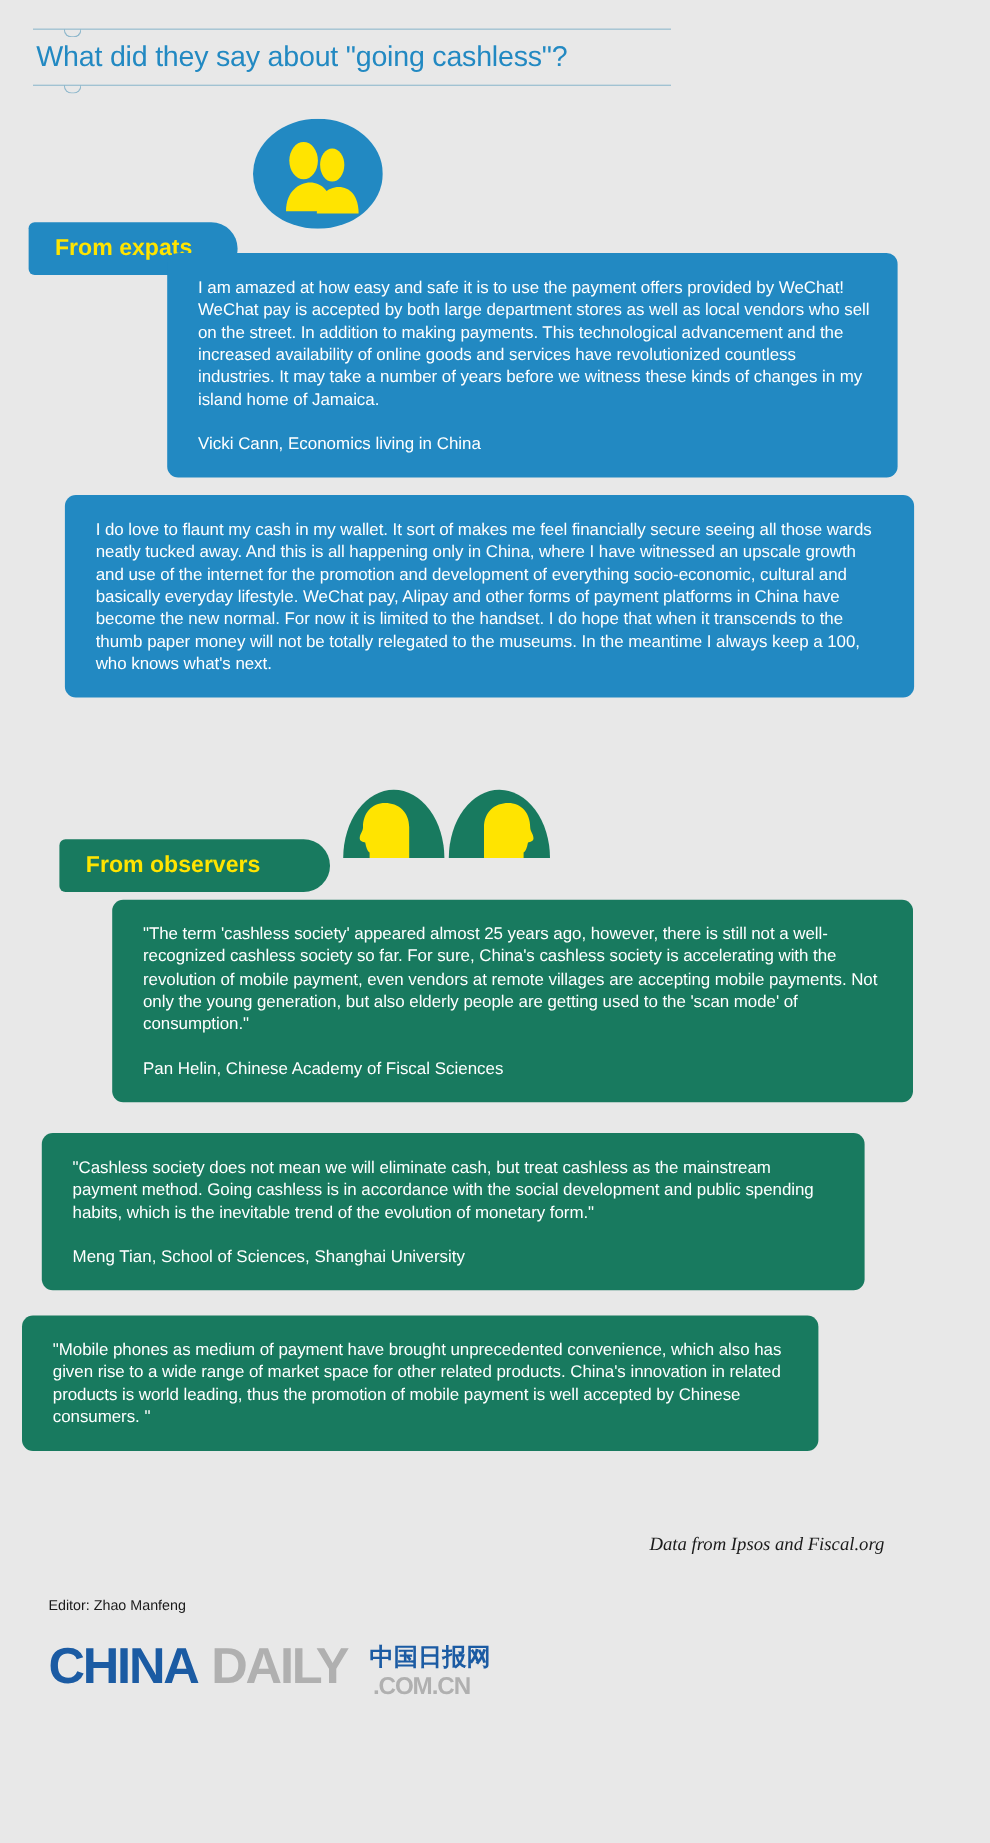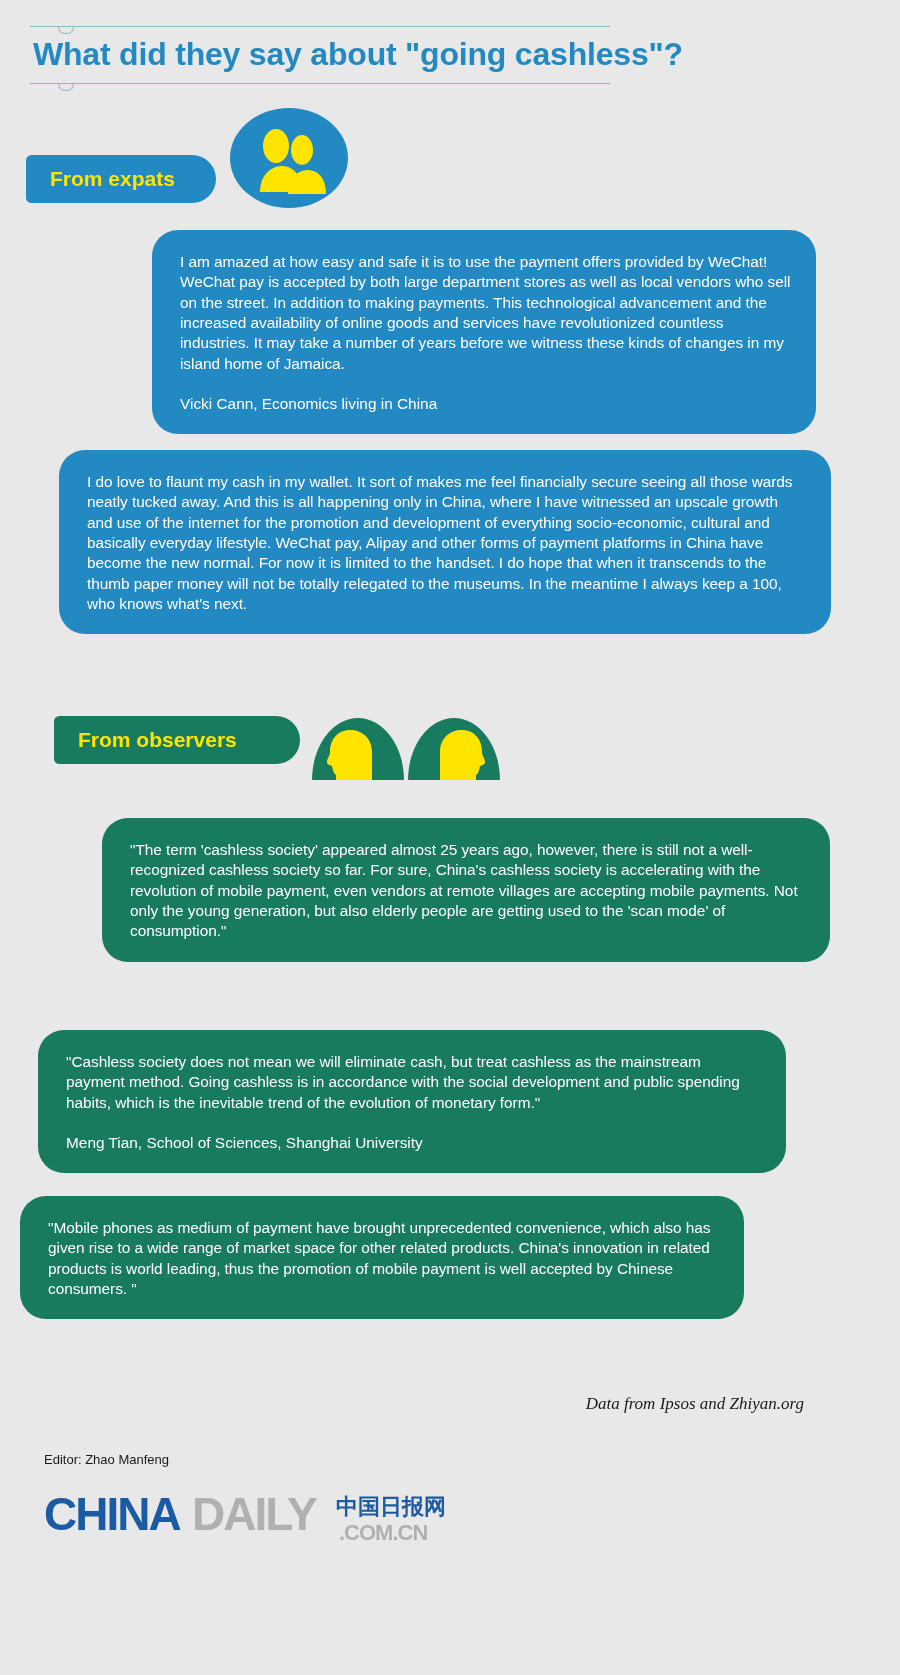--- a/index.html
+++ b/index.html
@@ -38,39 +38,40 @@
     border-left: 1px solid #8fb8cc;
     border-right: 1px solid #8fb8cc;
     border-bottom: 1px solid #8fb8cc;
     border-radius: 0 0 7px 7px;
   }
   .header .rule.bottom::after {
     left: 28px;
   }
   .page-title {
     color: #2289c2;
-    font-size: 32px;
-    font-weight: bold;
+    font-size: 26px;
+    font-weight: normal;
     letter-spacing: -0.2px;
     padding: 9px 0 10px 3px;
     white-space: nowrap;
   }
 
   
   .tag {
     position: absolute;
     height: 48px;
     display: flex;
     align-items: center;
     color: #ffe400;
     font-size: 21px;
     font-weight: bold;
     padding-left: 24px;
     box-sizing: border-box;
     border-radius: 6px 26px 26px 6px;
+    margin-top: 47px;
   }
   .tag-expats {
     left: 26px;
     top: 155px;
     width: 190px;
     background: #2289c2;
   }
   .tag-observers {
     left: 54px;
     top: 716px;
@@ -92,21 +93,21 @@
     left: 310px;
     top: 700px;
     width: 192px;
     height: 80px;
   }
 
   
   .bubble {
     position: absolute;
     box-sizing: border-box;
-    border-radius: 26px;
+    border-radius: 10px;
     color: #ffffff;
     padding: 22px 24px 20px 28px;
   }
   .bubble.blue { background: #2289c2; }
   .bubble.green { background: #187a5f; }
   .bubble .quote-text {
     font-size: 15.4px;
     line-height: 1.32;
     letter-spacing: -0.05px;
   }
@@ -188,32 +189,33 @@
     <path d="M130 80 L130 52 C130 38, 140 30, 152 30 C164 30, 172 39, 172 52 C172 56, 175 58, 175 62 C175 65, 172 65, 170 66 C169 71, 168 74, 166 75 L166 80 Z" fill="#ffe400"></path>
   </svg>
 </div>
 
 <div class="tag tag-observers">
   <span>From observers</span>
 </div>
 
 <div class="bubble green" id="bubble-3">
   <div class="quote-text">"The term 'cashless society' appeared almost 25 years ago, however, there is still not a well-recognized cashless society so far. For sure, China's cashless society is accelerating with the revolution of mobile payment, even vendors at remote villages are accepting mobile payments. Not only the young generation, but also elderly people are getting used to the 'scan mode' of consumption."</div>
+  <div class="attribution">Pan Helin, Chinese Academy of Fiscal Sciences</div>
 </div>
 
 <div class="bubble green" id="bubble-4">
   <div class="quote-text">"Cashless society does not mean we will eliminate cash, but treat cashless as the mainstream payment method. Going cashless is in accordance with the social development and public spending habits, which is the inevitable trend of the evolution of monetary form."</div>
   <div class="attribution">Meng Tian, School of Sciences, Shanghai University</div>
 </div>
 
 <div class="bubble green" id="bubble-5">
   <div class="quote-text">"Mobile phones as medium of payment have brought unprecedented convenience, which also has given rise to a wide range of market space for other related products. China's innovation in related products is world leading, thus the promotion of mobile payment is well accepted by Chinese consumers. "</div>
 </div>
 
-<div class="data-source">Data from Ipsos and Zhiyan.org</div>
+<div class="data-source">Data from Ipsos and Fiscal.org</div>
 <div class="editor-line">Editor: Zhao Manfeng</div>
 
 <div class="logo">
   <svg viewBox="0 0 420 58" width="420" height="58" aria-hidden="true">
     <text x="0" y="42" font-family="Liberation Sans, sans-serif" font-size="46" font-weight="bold" fill="#1b5ba3" letter-spacing="-2">CHINA</text>
     <text x="148" y="42" font-family="Liberation Sans, sans-serif" font-size="46" font-weight="bold" fill="#b0b0b0" letter-spacing="-2">DAILY</text>
     <text x="295" y="52" font-family="Liberation Sans, sans-serif" font-size="22" font-weight="bold" fill="#b0b0b0" letter-spacing="-1">.COM.CN</text>
     <text x="292" y="26" font-family="DejaVu Sans, sans-serif" font-size="22" font-weight="bold" fill="#1b5ba3">中国日报网</text>
   </svg>
 </div>

